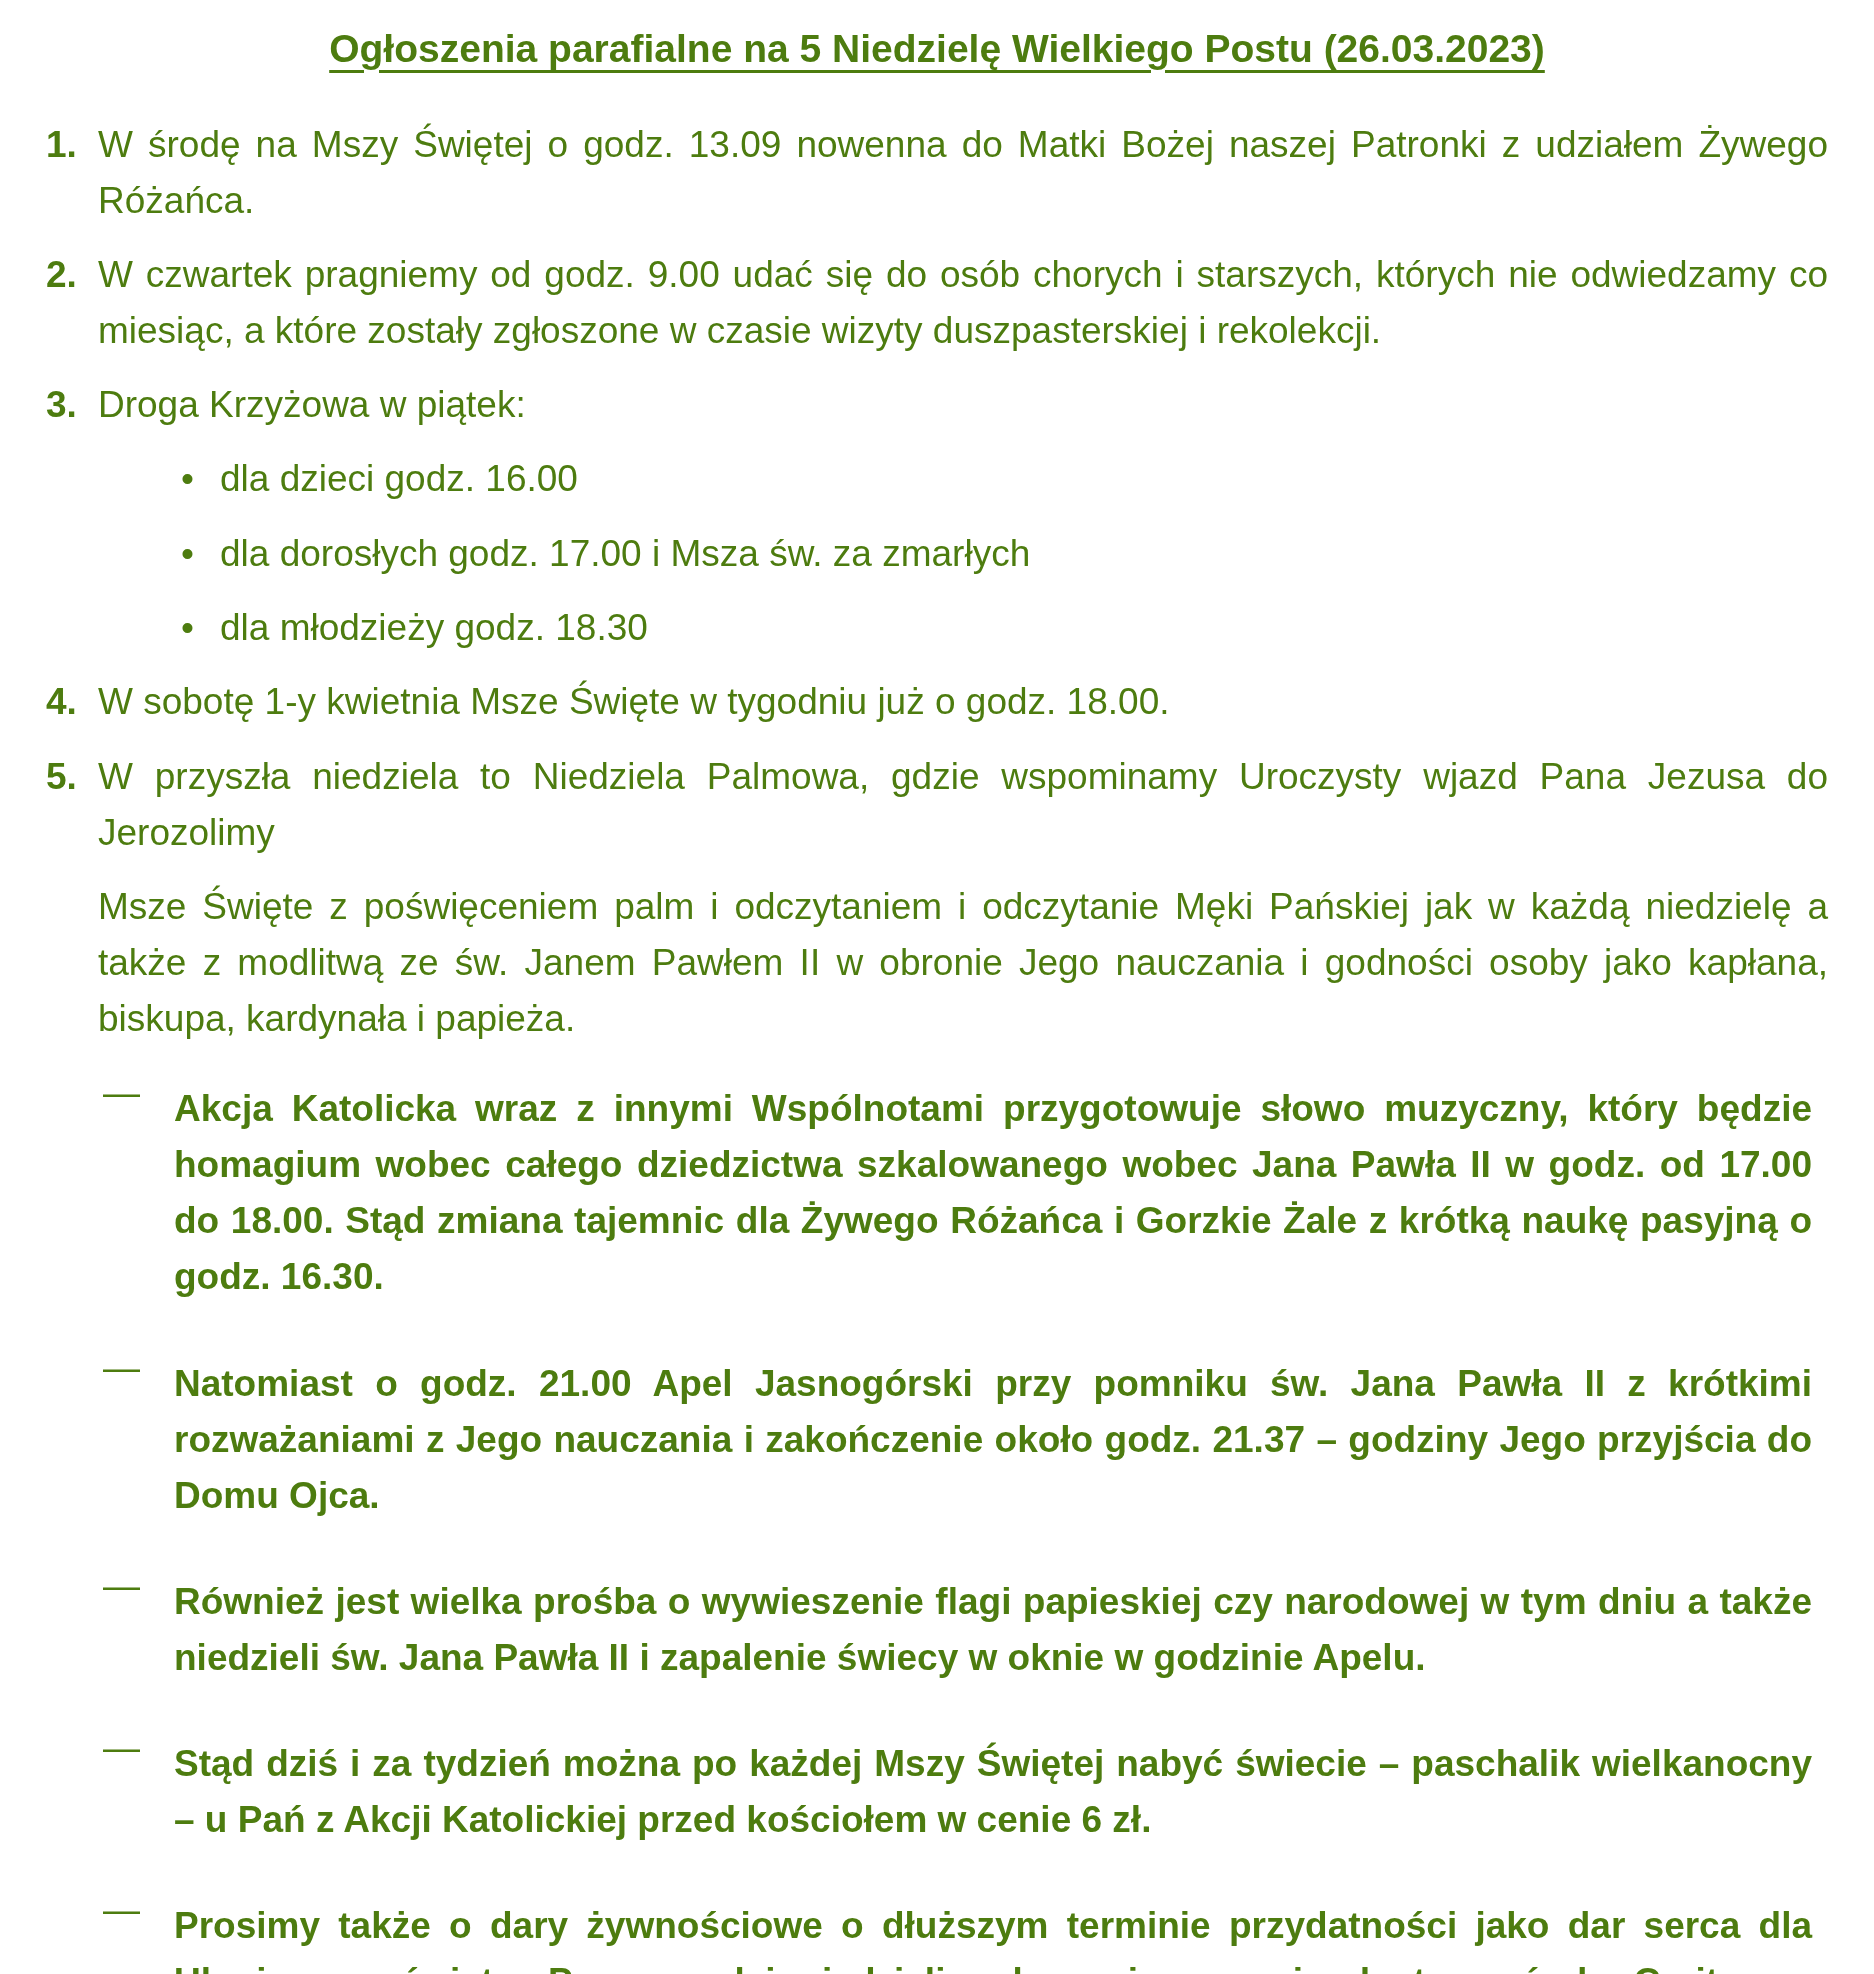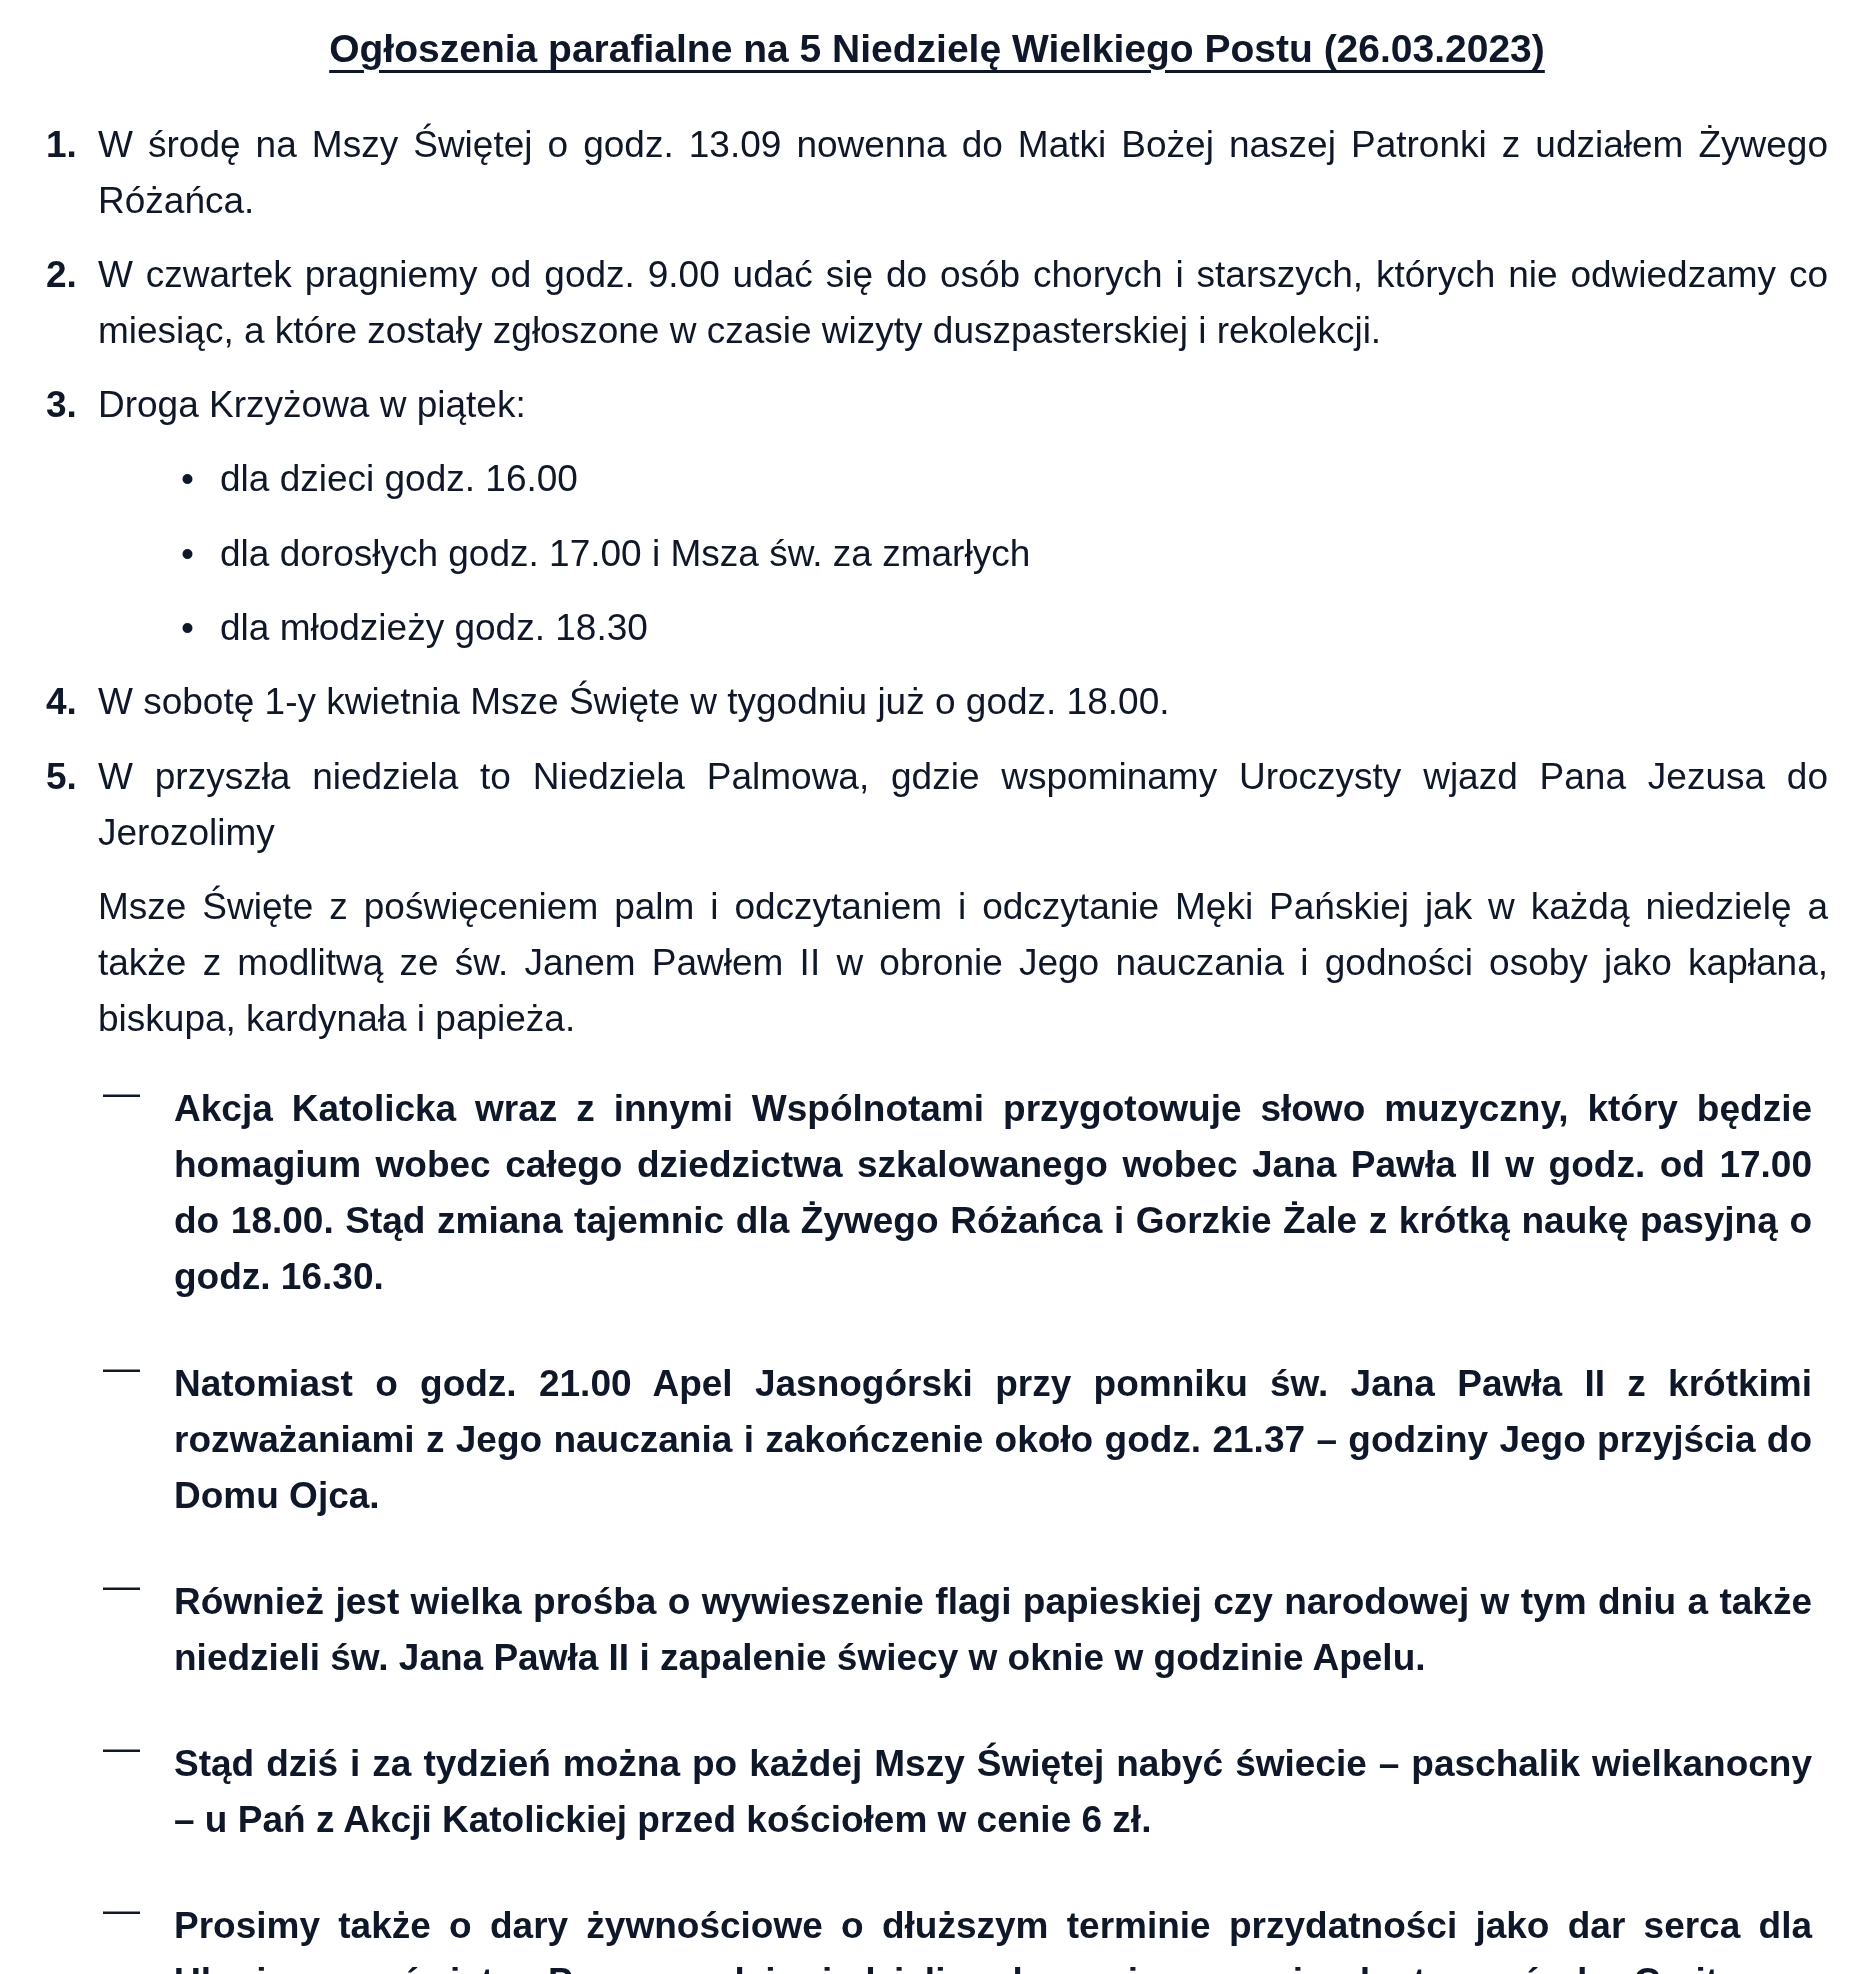--- a/index.html
+++ b/index.html
@@ -7,21 +7,21 @@
     padding: 0;
     background: #ffffff;
   }
   .page {
     position: relative;
     width: 1875px;
     height: 1975px;
     box-sizing: border-box;
     padding: 21.6px 47px 0 46px;
     background: #ffffff;
-    color: #0f172a;
+    color: #4d7c0f;
     font-family: "Liberation Sans", "DejaVu Sans", sans-serif;
     font-size: 37px;
     overflow: hidden;
   }
   .title {
     margin: 0 0 42px 0;
     font-size: 39px;
     font-weight: 700;
     text-align: center;
     text-decoration: underline;

